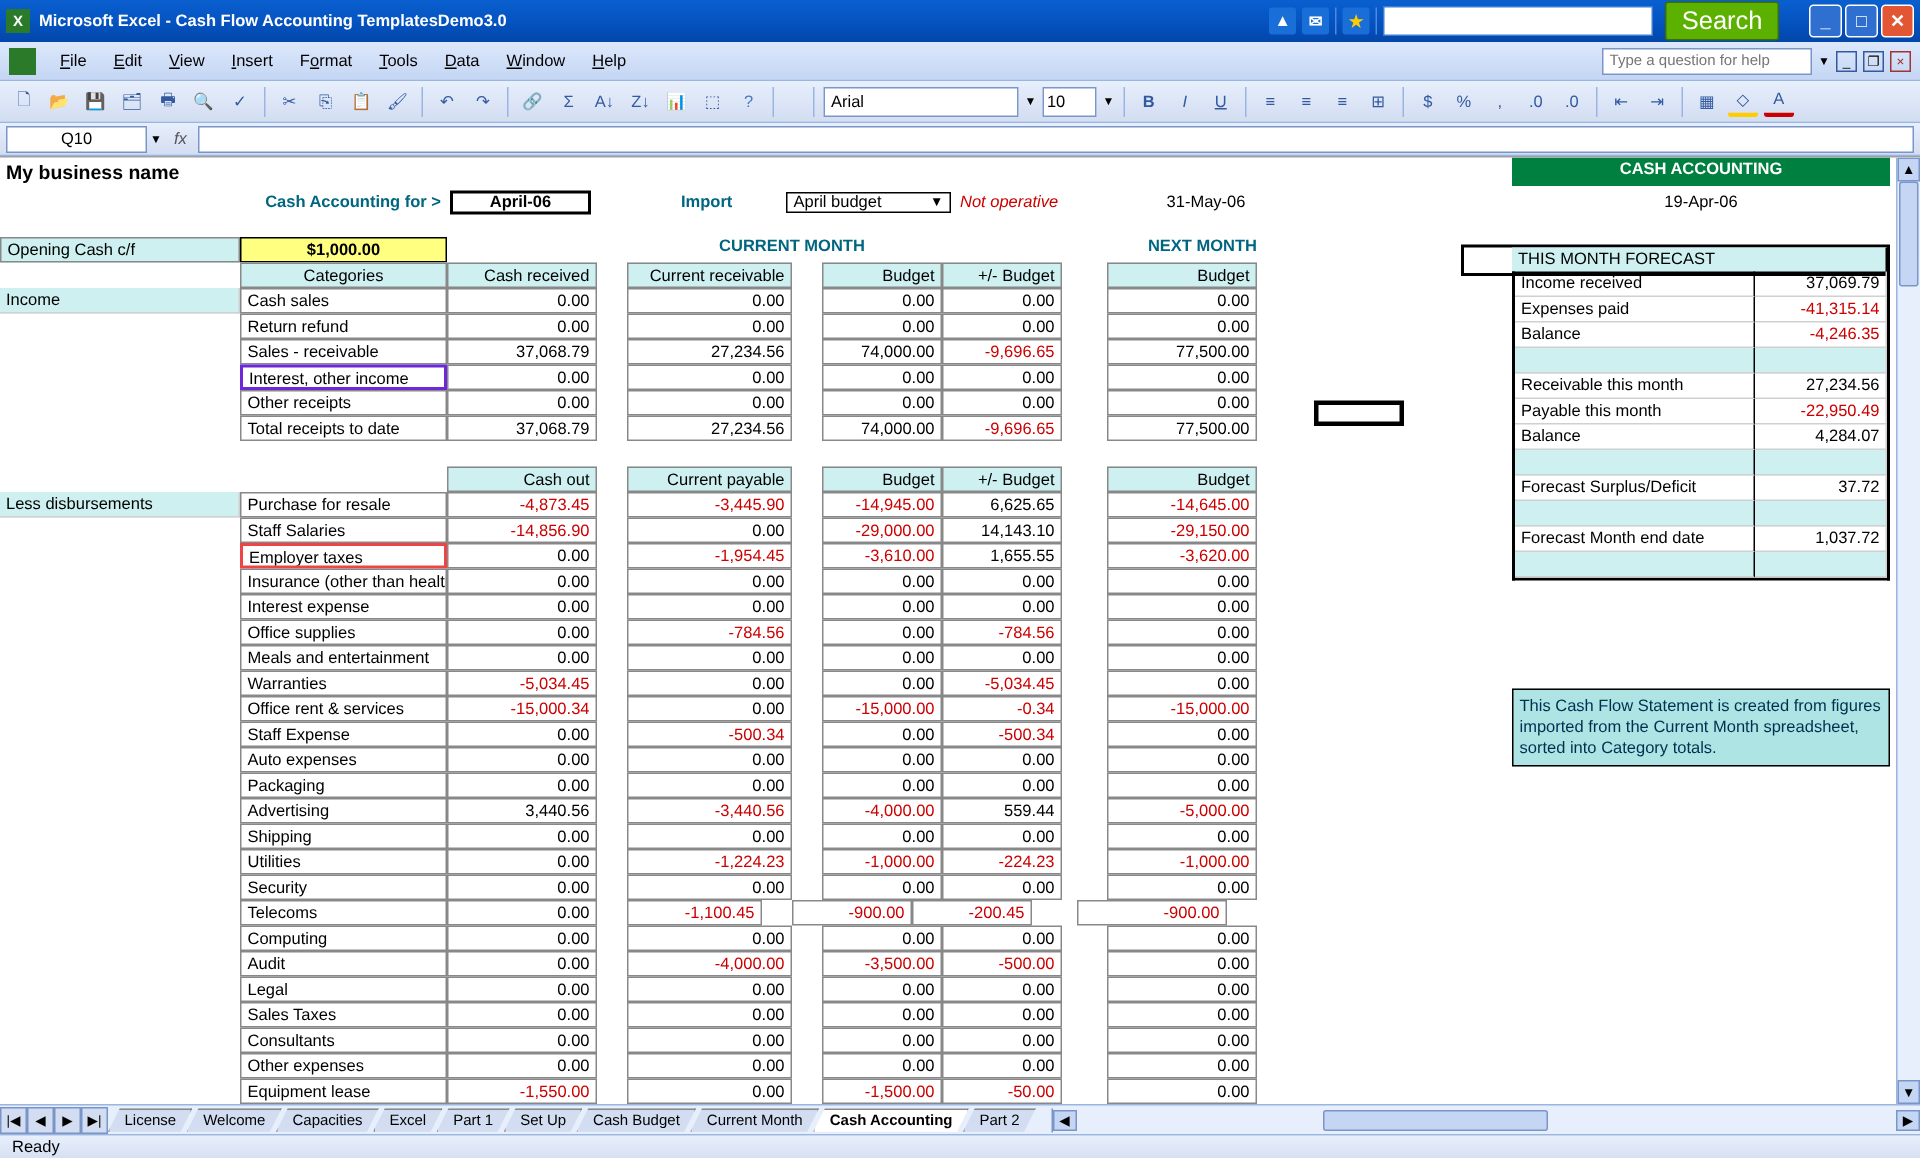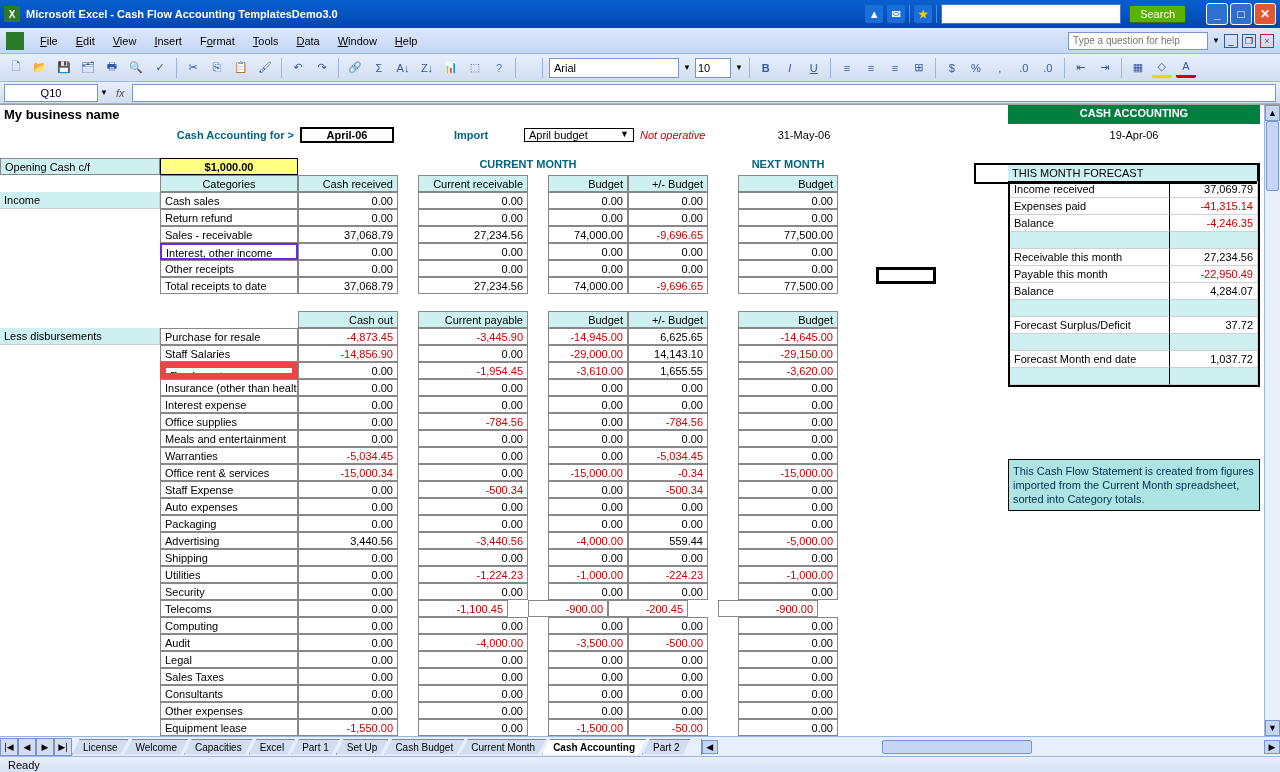--- a/index.html
+++ b/index.html
@@ -4,21 +4,21 @@
 <style>
 * { box-sizing: border-box; margin: 0; padding: 0; }
 body { font-family: Tahoma, Arial, sans-serif; font-size: 11px; background: #fff; overflow: hidden; width: 1280px; height: 772px; }
 
 .titlebar { background: linear-gradient(#0a5fcf,#0554c2 50%,#0246a9); color:#fff; height:28px; display:flex; align-items:center; padding:0 4px; font-weight:bold; }
 .titlebar .icon { width:16px; height:16px; background:#2a7a2a; margin-right:6px; display:inline-flex; align-items:center; justify-content:center; color:#fff; font-size:10px;}
 .titlebar .spacer { flex:1; }
 .titlebar .ext { display:flex; align-items:center; gap:4px; margin-right:10px; }
 .titlebar .ext-icon { width:18px;height:18px; background:#1a6ed8; border-radius:2px; display:flex;align-items:center;justify-content:center;color:#fff;}
 .titlebar .search-box { width:180px; height:20px; background:#fff; border:1px solid #3b7cd4; }
-.titlebar .search-btn { background:#5bb000; color:#fff; border:1px solid #3a7000; padding:2px 10px; font-size:11px; margin-left:4px; border-radius:2px;}
+.titlebar .search-btn { background:#5bb000; color:#fff; border:1px solid #3a7000; padding:2px 10px; font-size:17px; margin-left:4px; border-radius:2px;}
 .winbtns { display:flex; gap:2px; margin-left:10px;}
 .winbtn { width:22px;height:22px; border:1px solid #fff; border-radius:3px; display:flex;align-items:center;justify-content:center; color:#fff; font-weight:bold; font-size:12px;}
 .winbtn.min,.winbtn.max{background:#2f6fd0;}
 .winbtn.close{background:#e25634;}
 
 .menubar { background: linear-gradient(#dde8fb,#c4d6f4); height:26px; display:flex; align-items:center; padding:0 6px; gap:2px; border-bottom:1px solid #9ab5e0;}
 .menubar .app-icon{width:18px;height:18px;background:#2a7a2a;margin-right:6px;}
 .menubar .mitem{padding:3px 8px;}
 .menubar .mitem u{text-decoration:underline;}
 .menubar .right{margin-left:auto;display:flex;align-items:center;gap:4px;}
@@ -203,21 +203,21 @@
 </div>
 
 <div style="height:12px;"></div>
 
 <div style="display:flex;">
   <div class="cell bg-cyan" style="width:160px;border:1px solid #888;">Opening Cash c/f</div>
   <div class="cell bg-yellow r b thin-border" style="width:138px;text-align:center;">$1,000.00</div>
   <div style="width:130px;"></div>
   <div class="b teal" style="width:200px;text-align:center;">CURRENT MONTH</div>
   <div style="width:110px;"></div>
-  <div class="b teal" style="width:100px;text-align:center;">NEXT MONTH</div>
+  <div class="b teal" style="width:100px;text-align:right;">NEXT MONTH</div>
   <div style="width:100px;"></div>
 
   <div class="forecast-table" style="position:absolute;right:4px;top:58px;padding-left:32px;">
     <div class="cell bg-cyan" style="grid-column:1/3;border-bottom:1px solid #000;">THIS MONTH FORECAST</div>
   </div>
 </div>
 
 <div style="display:flex;">
   <div style="width:160px;"></div>
   <div class="cell bg-cyan" style="width:138px;text-align:center;border:1px solid #888;">Categories</div>
@@ -341,21 +341,21 @@
           <div style="width:20px;"></div>
           <div class="cell r" style="width:110px;border:1px solid #888;">0.00</div>
           <div style="width:20px;"></div>
           <div class="cell r red" style="width:80px;border:1px solid #888;">-29,000.00</div>
           <div class="cell r" style="width:80px;border:1px solid #888;">14,143.10</div>
           <div style="width:30px;"></div>
           <div class="cell r red" style="width:100px;border:1px solid #888;">-29,150.00</div>
         </div>
         <div style="display: flex;">
           <div style="width:160px;" class=""></div>
-          <div class="cell" style="width:138px;border:6px solid #ef4444;">Employer taxes</div>
+          <div class="cell" style="width:138px;border:2px solid #ef4444;">Employer taxes</div>
           <div class="cell r" style="width:100px;border:1px solid #888;">0.00</div>
           <div style="width:20px;"></div>
           <div class="cell r red" style="width:110px;border:1px solid #888;">-1,954.45</div>
           <div style="width:20px;"></div>
           <div class="cell r red" style="width:80px;border:1px solid #888;">-3,610.00</div>
           <div class="cell r" style="width:80px;border:1px solid #888;">1,655.55</div>
           <div style="width:30px;"></div>
           <div class="cell r red" style="width:100px;border:1px solid #888;">-3,620.00</div>
         </div>
         <div style="display: flex;">

